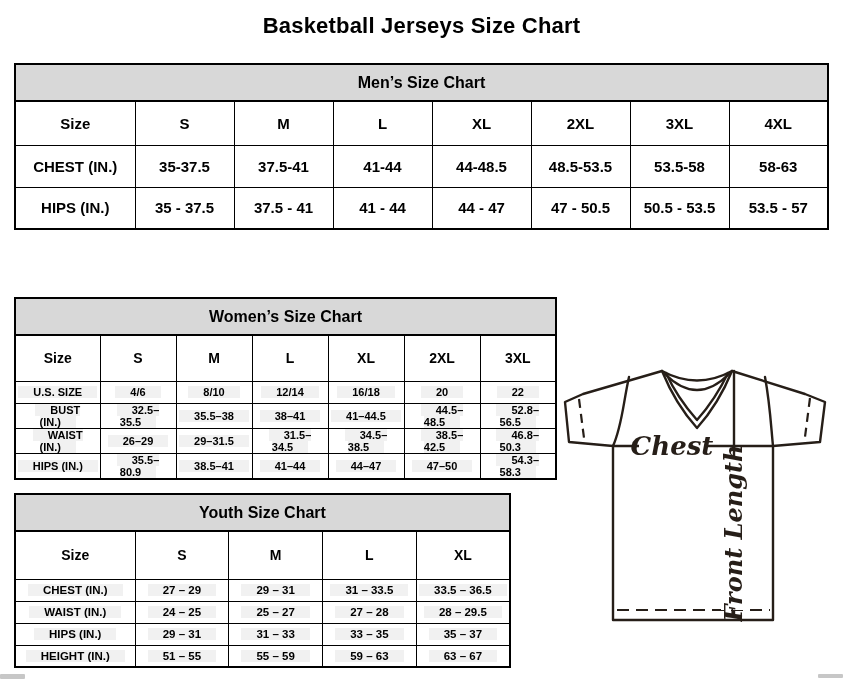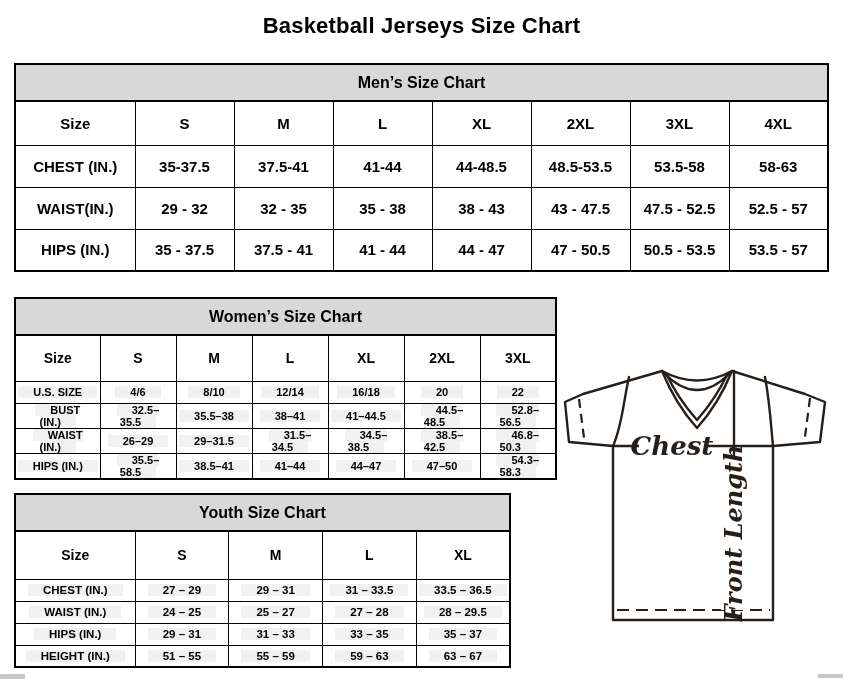--- a/index.html
+++ b/index.html
@@ -72,30 +72,20 @@
       <th>CHEST (IN.)</th>
       <td>35-37.5</td>
       <td>37.5-41</td>
       <td>41-44</td>
       <td>44-48.5</td>
       <td>48.5-53.5</td>
       <td>53.5-58</td>
       <td>58-63</td>
     </tr>
     <tr class="datarow">
-      <th>WAIST(IN.)</th>
-      <td>29 - 32</td>
-      <td>32 - 35</td>
-      <td>35 - 38</td>
-      <td>38 - 43</td>
-      <td>43 - 47.5</td>
-      <td>47.5 - 52.5</td>
-      <td>52.5 - 57</td>
-    </tr>
-    <tr class="datarow">
       <th>HIPS (IN.)</th>
       <td>35 - 37.5</td>
       <td>37.5 - 41</td>
       <td>41 - 44</td>
       <td>44 - 47</td>
       <td>47 - 50.5</td>
       <td>50.5 - 53.5</td>
       <td>53.5 - 57</td>
     </tr>
   </tbody>
@@ -146,21 +136,21 @@
       <th><span class="hl">WAIST (IN.)</span></th>
       <td><span class="hl">26–29</span></td>
       <td><span class="hl">29–31.5</span></td>
       <td><span class="hl">31.5–34.5</span></td>
       <td><span class="hl">34.5–38.5</span></td>
       <td><span class="hl">38.5–42.5</span></td>
       <td><span class="hl">46.8–50.3</span></td>
     </tr>
     <tr class="datarow">
       <th><span class="hl">HIPS (IN.)</span></th>
-      <td><span class="hl">35.5–58.5</span></td>
+      <td><span class="hl">35.5–80.9</span></td>
       <td><span class="hl">38.5–41</span></td>
       <td><span class="hl">41–44</span></td>
       <td><span class="hl">44–47</span></td>
       <td><span class="hl">47–50</span></td>
       <td><span class="hl">54.3–58.3</span></td>
     </tr>
   </tbody>
     </table>
 
   <table class="size-chart" id="youth">

